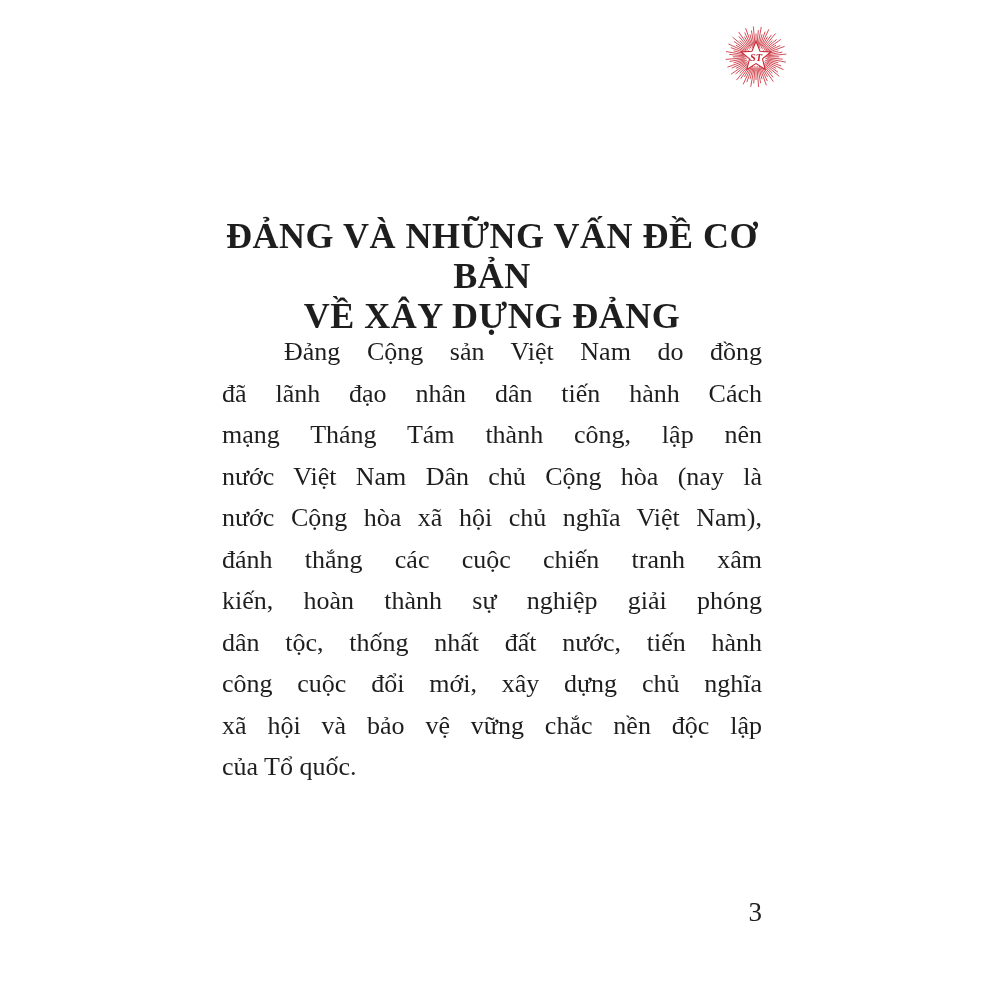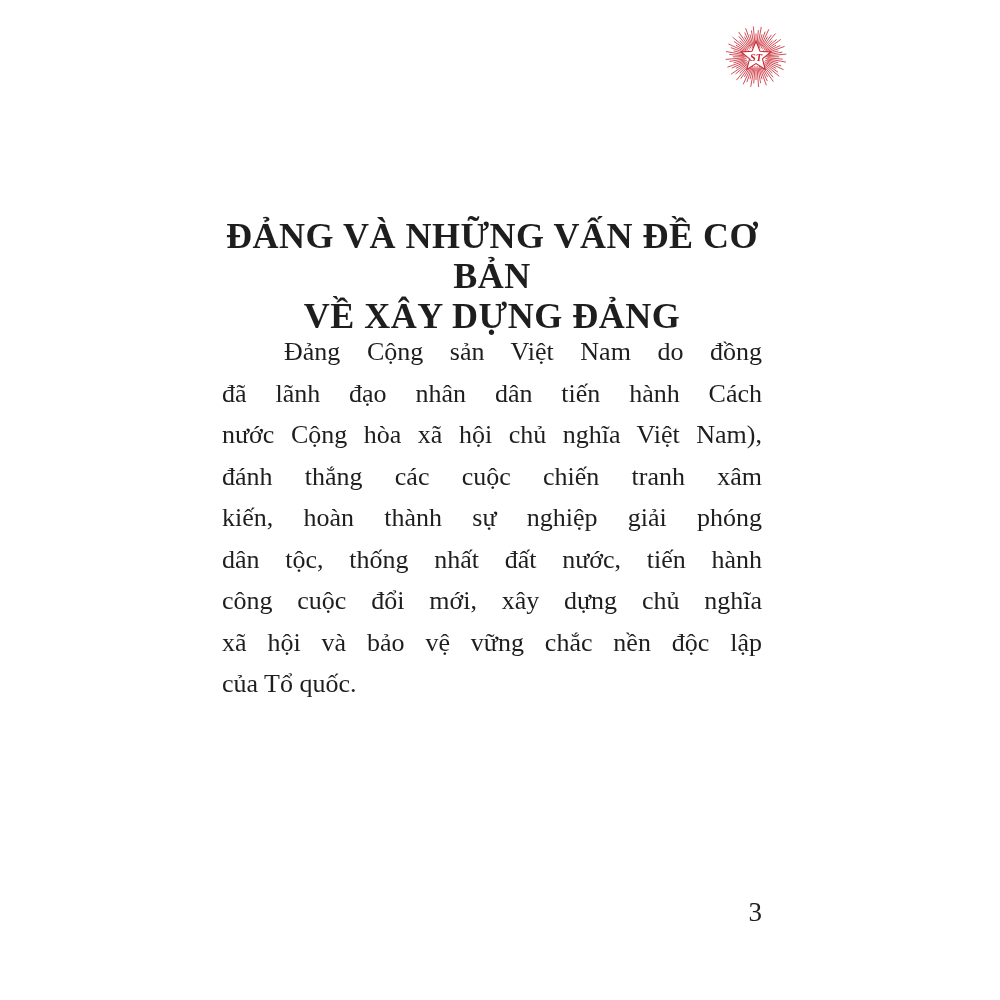--- a/index.html
+++ b/index.html
@@ -159,20 +159,22 @@
   </div>
 
   <div class="title">
     <div>ĐẢNG VÀ NHỮNG VẤN ĐỀ CƠ BẢN</div>
     <div>VỀ XÂY DỰNG ĐẢNG</div>
   </div>
 
   <div class="paragraph">
     <div class="body-line first">Đảng Cộng sản Việt Nam do đồng</div>
     <div class="body-line">đã lãnh đạo nhân dân tiến hành Cách</div>
+    <div class="body-line">mạng Tháng Tám thành công, lập nên</div>
+    <div class="body-line">nước Việt Nam Dân chủ Cộng hòa (nay là</div>
     <div class="body-line">nước Cộng hòa xã hội chủ nghĩa Việt Nam),</div>
     <div class="body-line">đánh thắng các cuộc chiến tranh xâm</div>
     <div class="body-line">kiến, hoàn thành sự nghiệp giải phóng</div>
     <div class="body-line">dân tộc, thống nhất đất nước, tiến hành</div>
     <div class="body-line">công cuộc đổi mới, xây dựng chủ nghĩa</div>
     <div class="body-line">xã hội và bảo vệ vững chắc nền độc lập</div>
     <div class="body-line last">của Tổ quốc.</div>
   </div>
 
   <div class="page-number">3</div>

